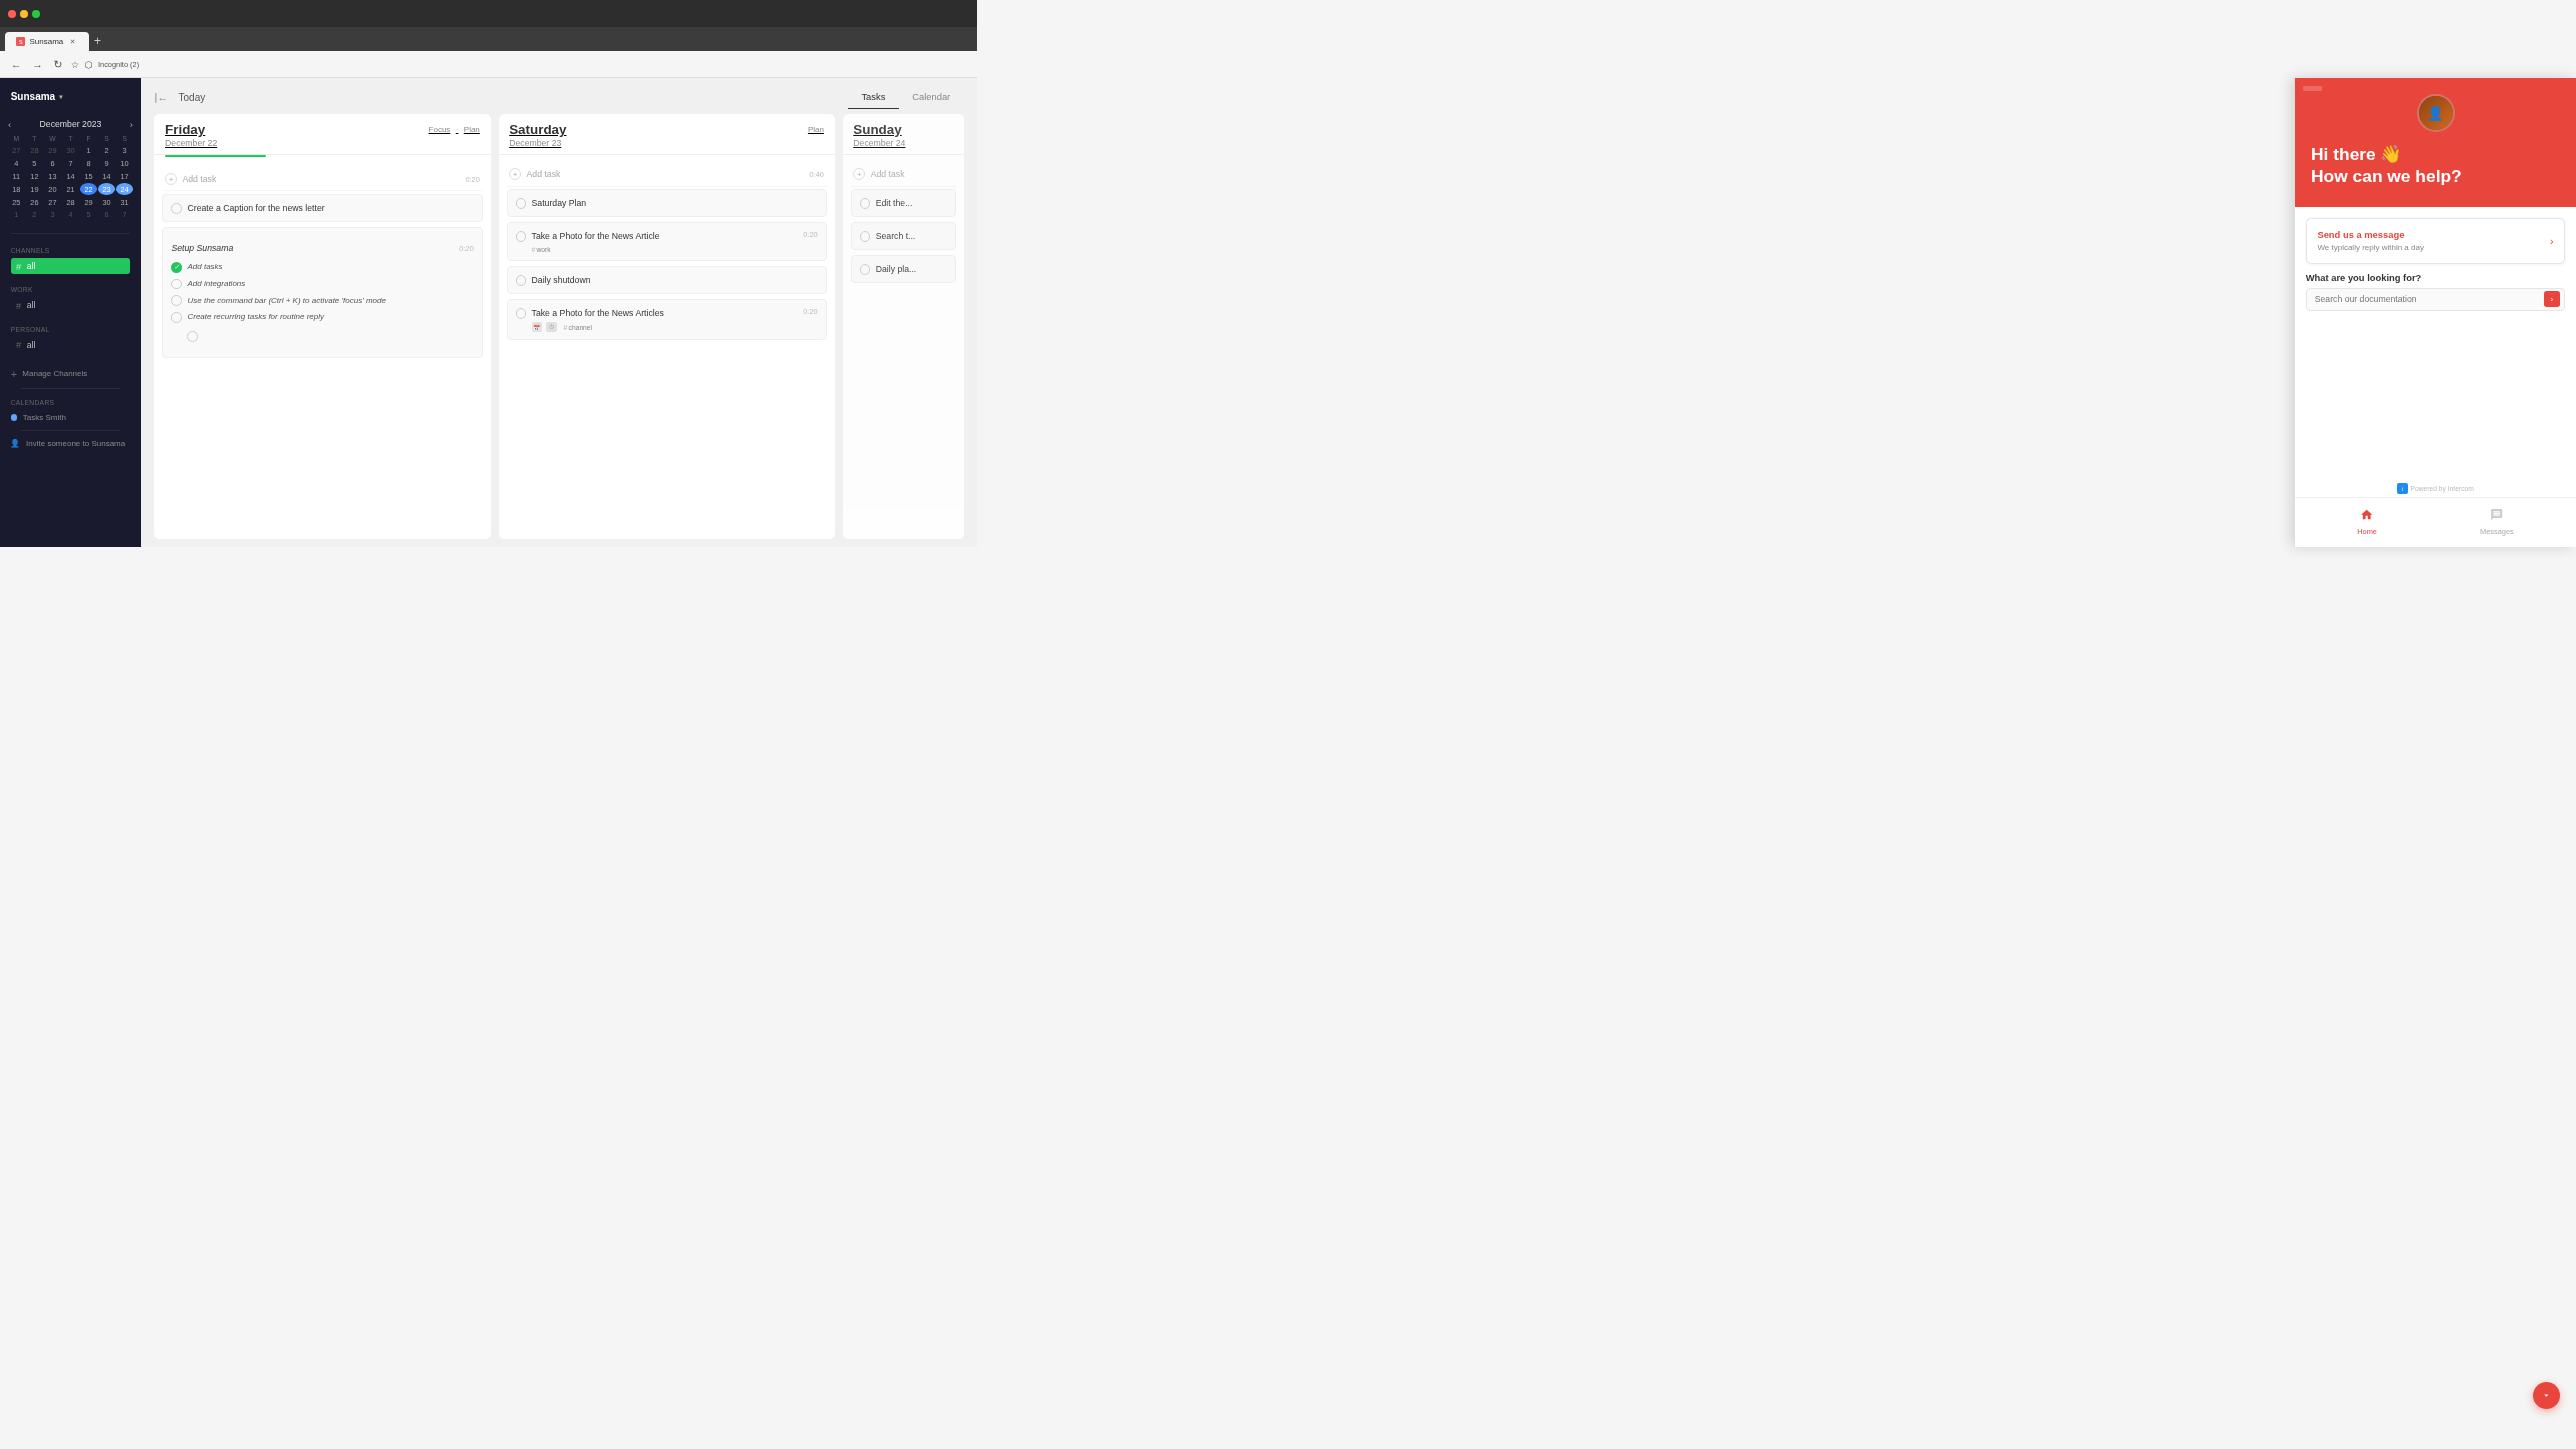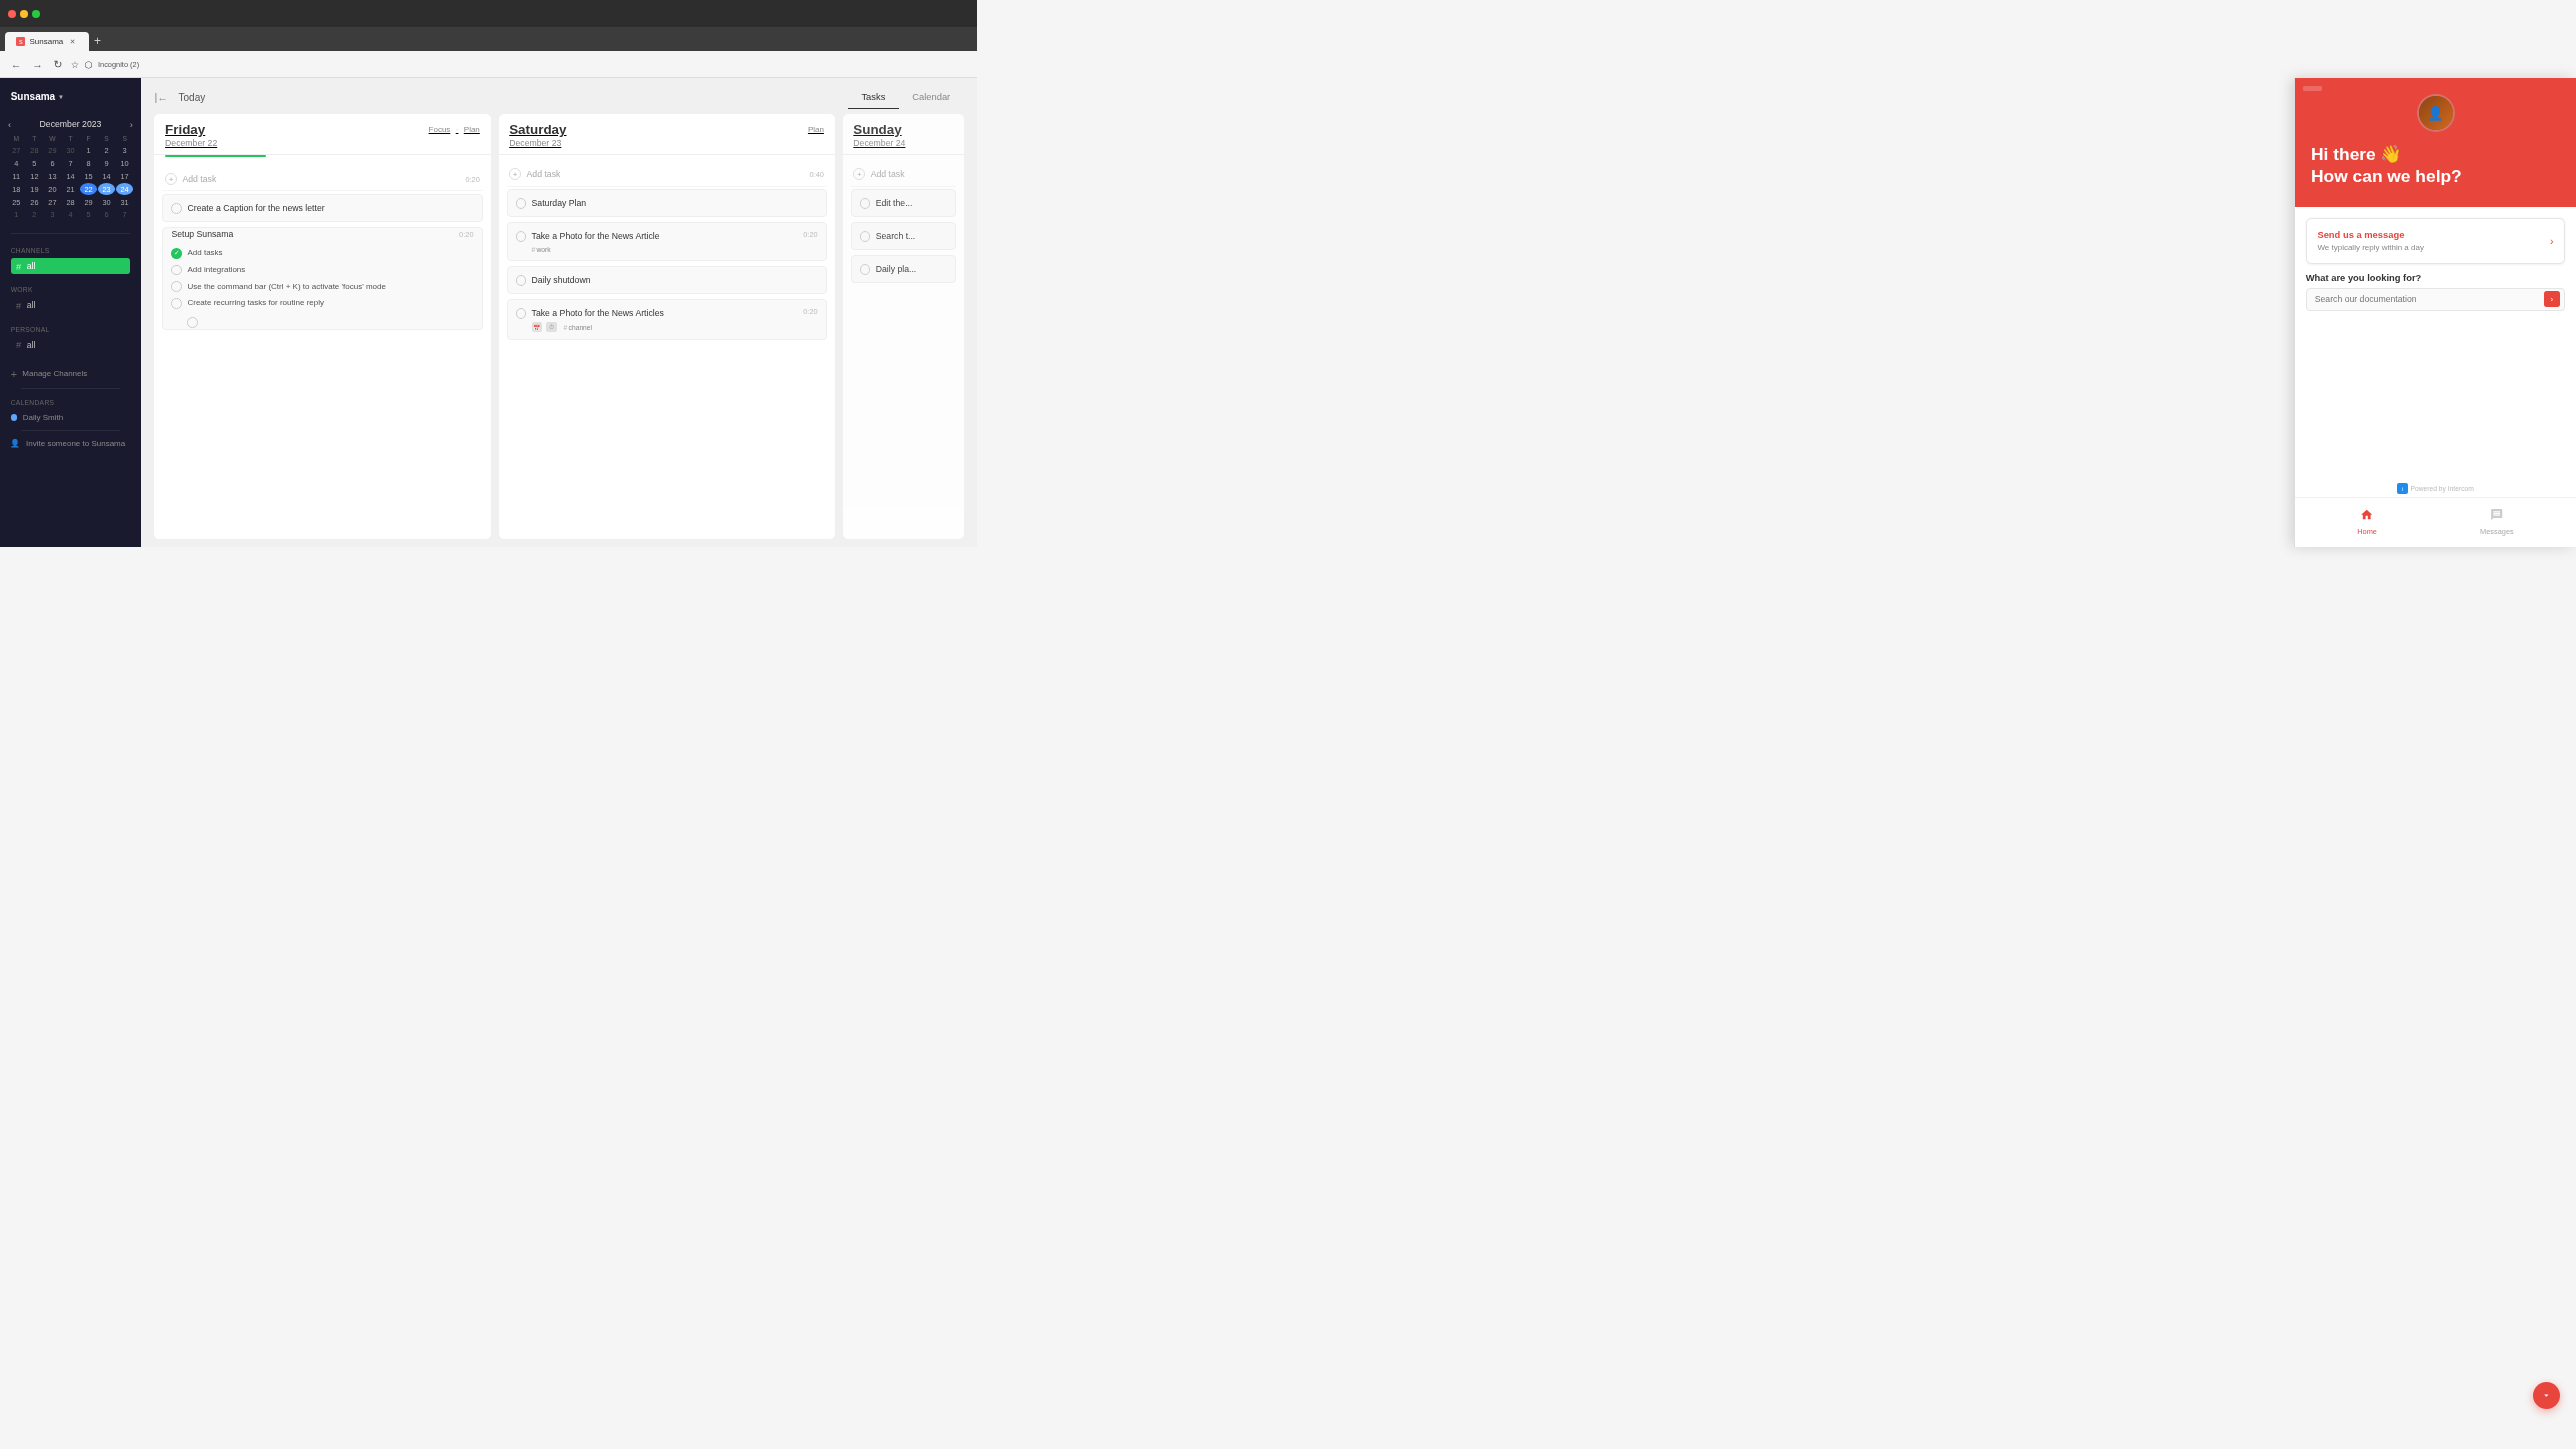--- a/index.html
+++ b/index.html
@@ -83,21 +83,21 @@
 
     .task-card { background: #f9f9f9; border-radius: 4px; padding: 6.7px 8px; margin-bottom: 5.4px; border: 0.7px solid #eee; }
     .task-card-header { display: flex; align-items: flex-start; gap: 5.4px; }
     .task-checkbox { width: 10.7px; height: 10.7px; border-radius: 50%; border: 1px solid #ccc; flex-shrink: 0; cursor: pointer; margin-top: 1.3px; display: flex; align-items: center; justify-content: center; }
     .task-title { font-size: 8.7px; color: #333; flex: 1; line-height: 1.4; }
     .task-time { font-size: 7.4px; color: #bbb; margin-left: auto; flex-shrink: 0; }
     .task-tags { display: flex; gap: 4px; margin-top: 4px; margin-left: 16px; }
     .task-tag { font-size: 6.7px; color: #888; display: flex; align-items: center; gap: 1.3px; }
     .tag-hash { color: #bbb; }
 
-    .setup-card { background: #f9f9f9; border-radius: 4px; padding: 1px 8px; margin-bottom: 5.4px; border: 0.7px solid #eee; }
+    .setup-card { background: #f9f9f9; border-radius: 4px; padding: 15px 8px; margin-bottom: 5.4px; border: 0.7px solid #eee; font-style: italic; }
     .setup-title { font-size: 8.7px; color: #333; margin-bottom: 5.4px; display: flex; align-items: center; justify-content: space-between; }
     .setup-time { font-size: 7.4px; color: #bbb; }
     .setup-items { list-style: none; }
     .setup-item { display: flex; align-items: flex-start; gap: 5.4px; padding: 2.7px 0; font-size: 8px; color: #555; }
     .setup-item-check { width: 10.7px; height: 10.7px; border-radius: 50%; flex-shrink: 0; display: flex; align-items: center; justify-content: center; font-size: 6.7px; margin-top: 0.7px; }
     .check-green { background: #22c55e; color: white; border: none; }
     .check-outline { border: 1px solid #ccc; color: transparent; }
     .setup-item-text { line-height: 1.4; }
 
     
@@ -276,21 +276,21 @@
 
     <div class="sidebar-footer">
       <div class="sidebar-footer-item">
         <span class="add-icon">+</span>
         <span>Manage Channels</span>
       </div>
       <div class="sidebar-divider"></div>
       <div class="sidebar-section-label" style="padding-top:5.4px;">CALENDARS</div>
       <div class="sidebar-footer-item">
         <div class="calendar-dot"></div>
-        <span>Daily Smith</span>
+        <span>Tasks Smith</span>
       </div>
       <div class="sidebar-divider"></div>
       <div class="sidebar-footer-item">
         <span>👤</span>
         <span>Invite someone to Sunsama</span>
       </div>
     </div>
   </div>
 
   <div class="main">

